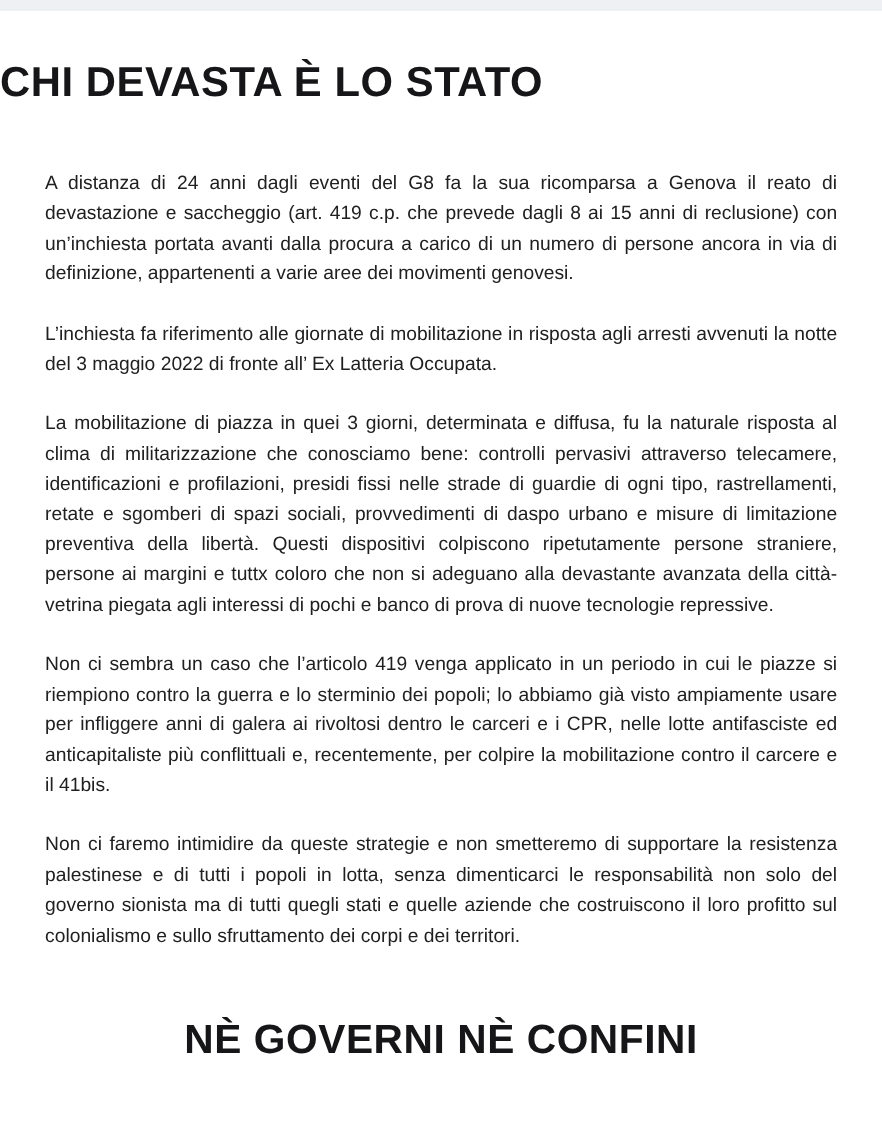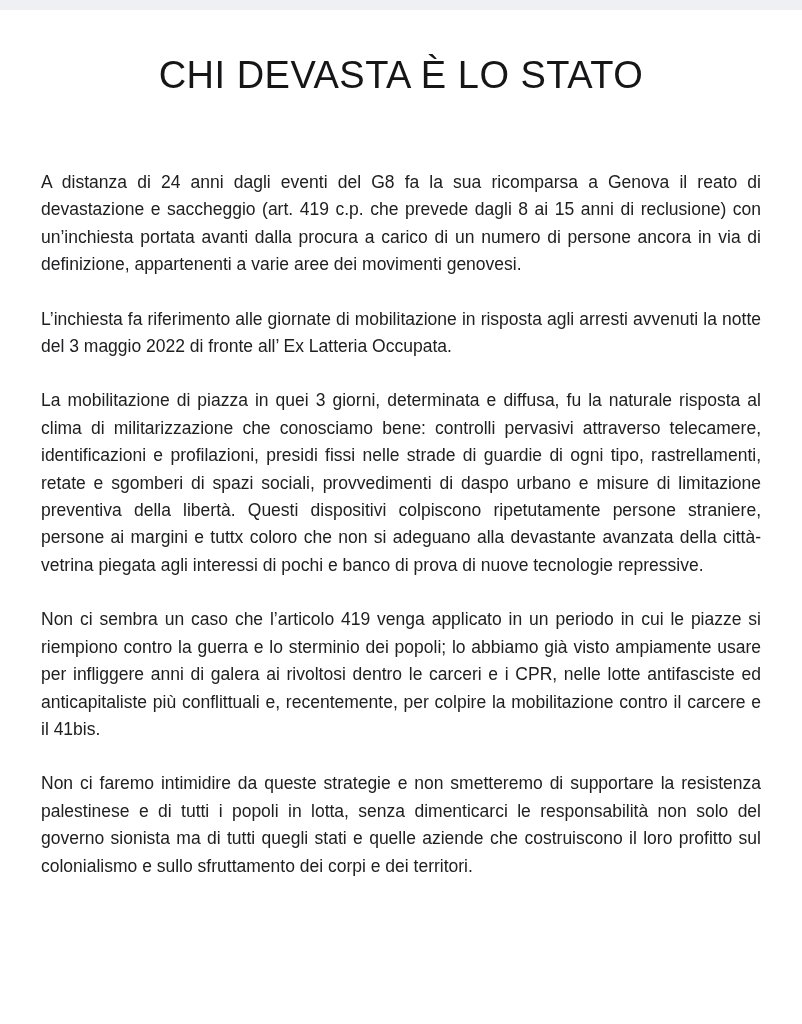--- a/index.html
+++ b/index.html
@@ -16,28 +16,27 @@
     font-family: "Liberation Sans", sans-serif;
     color: #1d1d1f;
   }
   .top-strip {
     width: 100%;
     height: 10px;
     background: #eef0f4;
   }
   .doc-title {
     margin: 44px 0 0 0;
-    text-align: center;
     font-size: 38px;
-    font-weight: normal;
+    font-weight: bold;
     letter-spacing: 0.5px;
     color: #161618;
   }
   .doc-body {
-    margin: 72px 41px 0 41px;
+    margin: 56px 41px 0 41px;
   }
   .doc-body p {
     margin: 0 0 27px 0;
     font-size: 17.5px;
     line-height: 27.4px;
     text-align: justify;
     color: #202022;
   }
   .footer-slogan {
     margin: 60px 0 0 0;
@@ -57,13 +56,14 @@
   <h1 class="doc-title">CHI DEVASTA È LO STATO</h1>
 
   <div class="doc-body">
     <p>A distanza di 24 anni dagli eventi del G8 fa la sua ricomparsa a Genova il reato di devastazione e saccheggio (art. 419 c.p. che prevede dagli 8 ai 15 anni di reclusione) con un’inchiesta portata avanti dalla procura a carico di un numero di persone ancora in via di definizione, appartenenti a varie aree dei movimenti genovesi.</p>
     <p>L’inchiesta fa riferimento alle giornate di mobilitazione in risposta agli arresti avvenuti la notte del 3 maggio 2022 di fronte all’ Ex Latteria Occupata.</p>
     <p>La mobilitazione di piazza in quei 3 giorni, determinata e diffusa, fu la naturale risposta al clima di militarizzazione che conosciamo bene: controlli pervasivi attraverso telecamere, identificazioni e profilazioni, presidi fissi nelle strade di guardie di ogni tipo, rastrellamenti, retate e sgomberi di spazi sociali, provvedimenti di daspo urbano e misure di limitazione preventiva della libertà. Questi dispositivi colpiscono ripetutamente persone straniere, persone ai margini e tuttx coloro che non si adeguano alla devastante avanzata della città-vetrina piegata agli interessi di pochi e banco di prova di nuove tecnologie repressive.</p>
     <p>Non ci sembra un caso che l’articolo 419 venga applicato in un periodo in cui le piazze si riempiono contro la guerra e lo sterminio dei popoli; lo abbiamo già visto ampiamente usare per infliggere anni di galera ai rivoltosi dentro le carceri e i CPR, nelle lotte antifasciste ed anticapitaliste più conflittuali e, recentemente, per colpire la mobilitazione contro il carcere e il 41bis.</p>
     <p>Non ci faremo intimidire da queste strategie e non smetteremo di supportare la resistenza palestinese e di tutti i popoli in lotta, senza dimenticarci le responsabilità non solo del governo sionista ma di tutti quegli stati e quelle aziende che costruiscono il loro profitto sul colonialismo e sullo sfruttamento dei corpi e dei territori.</p>
   </div>
 
+  <h2 class="footer-slogan">NÈ GOVERNI NÈ CONFINI</h2>
 </div>
 
 </body></html>

